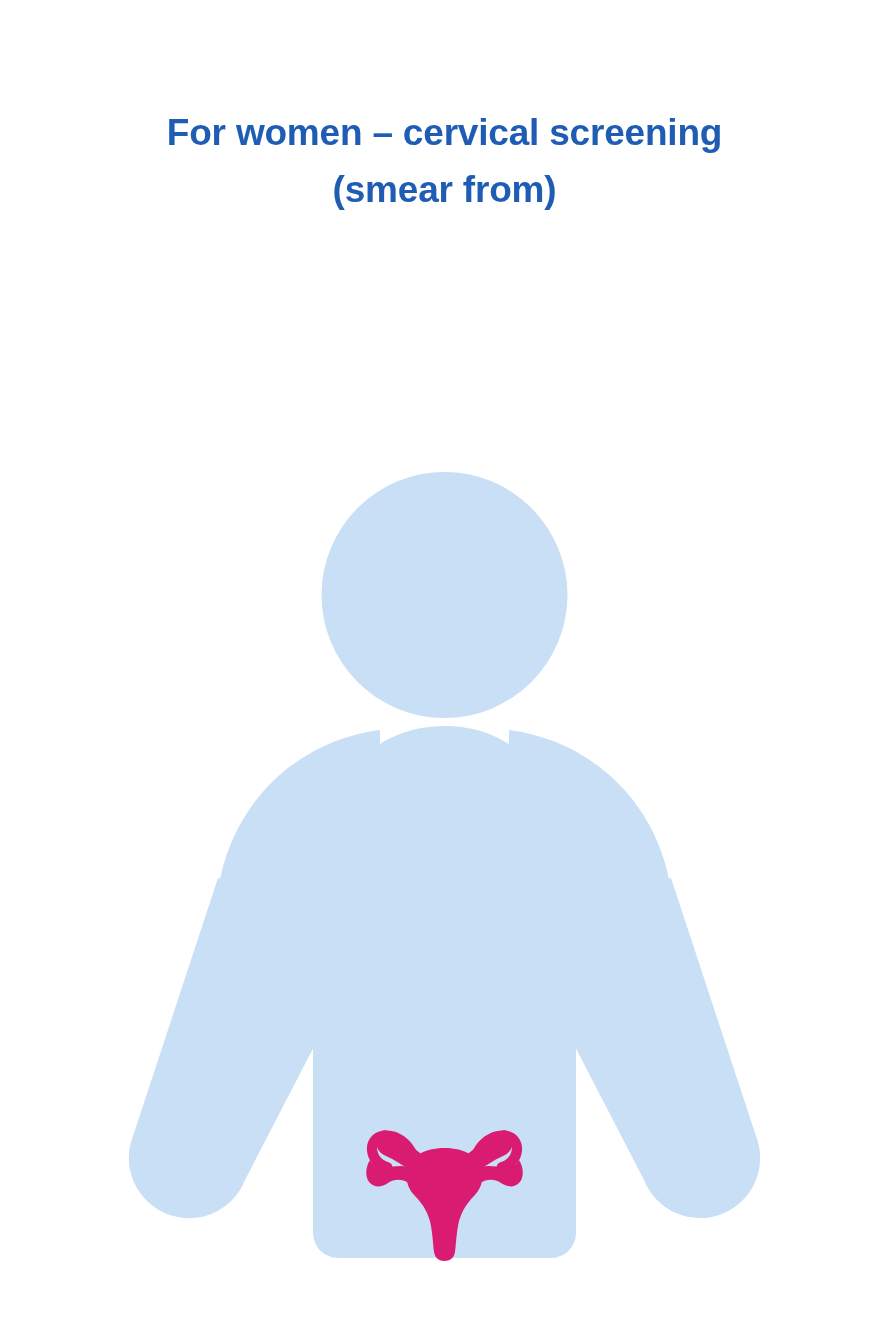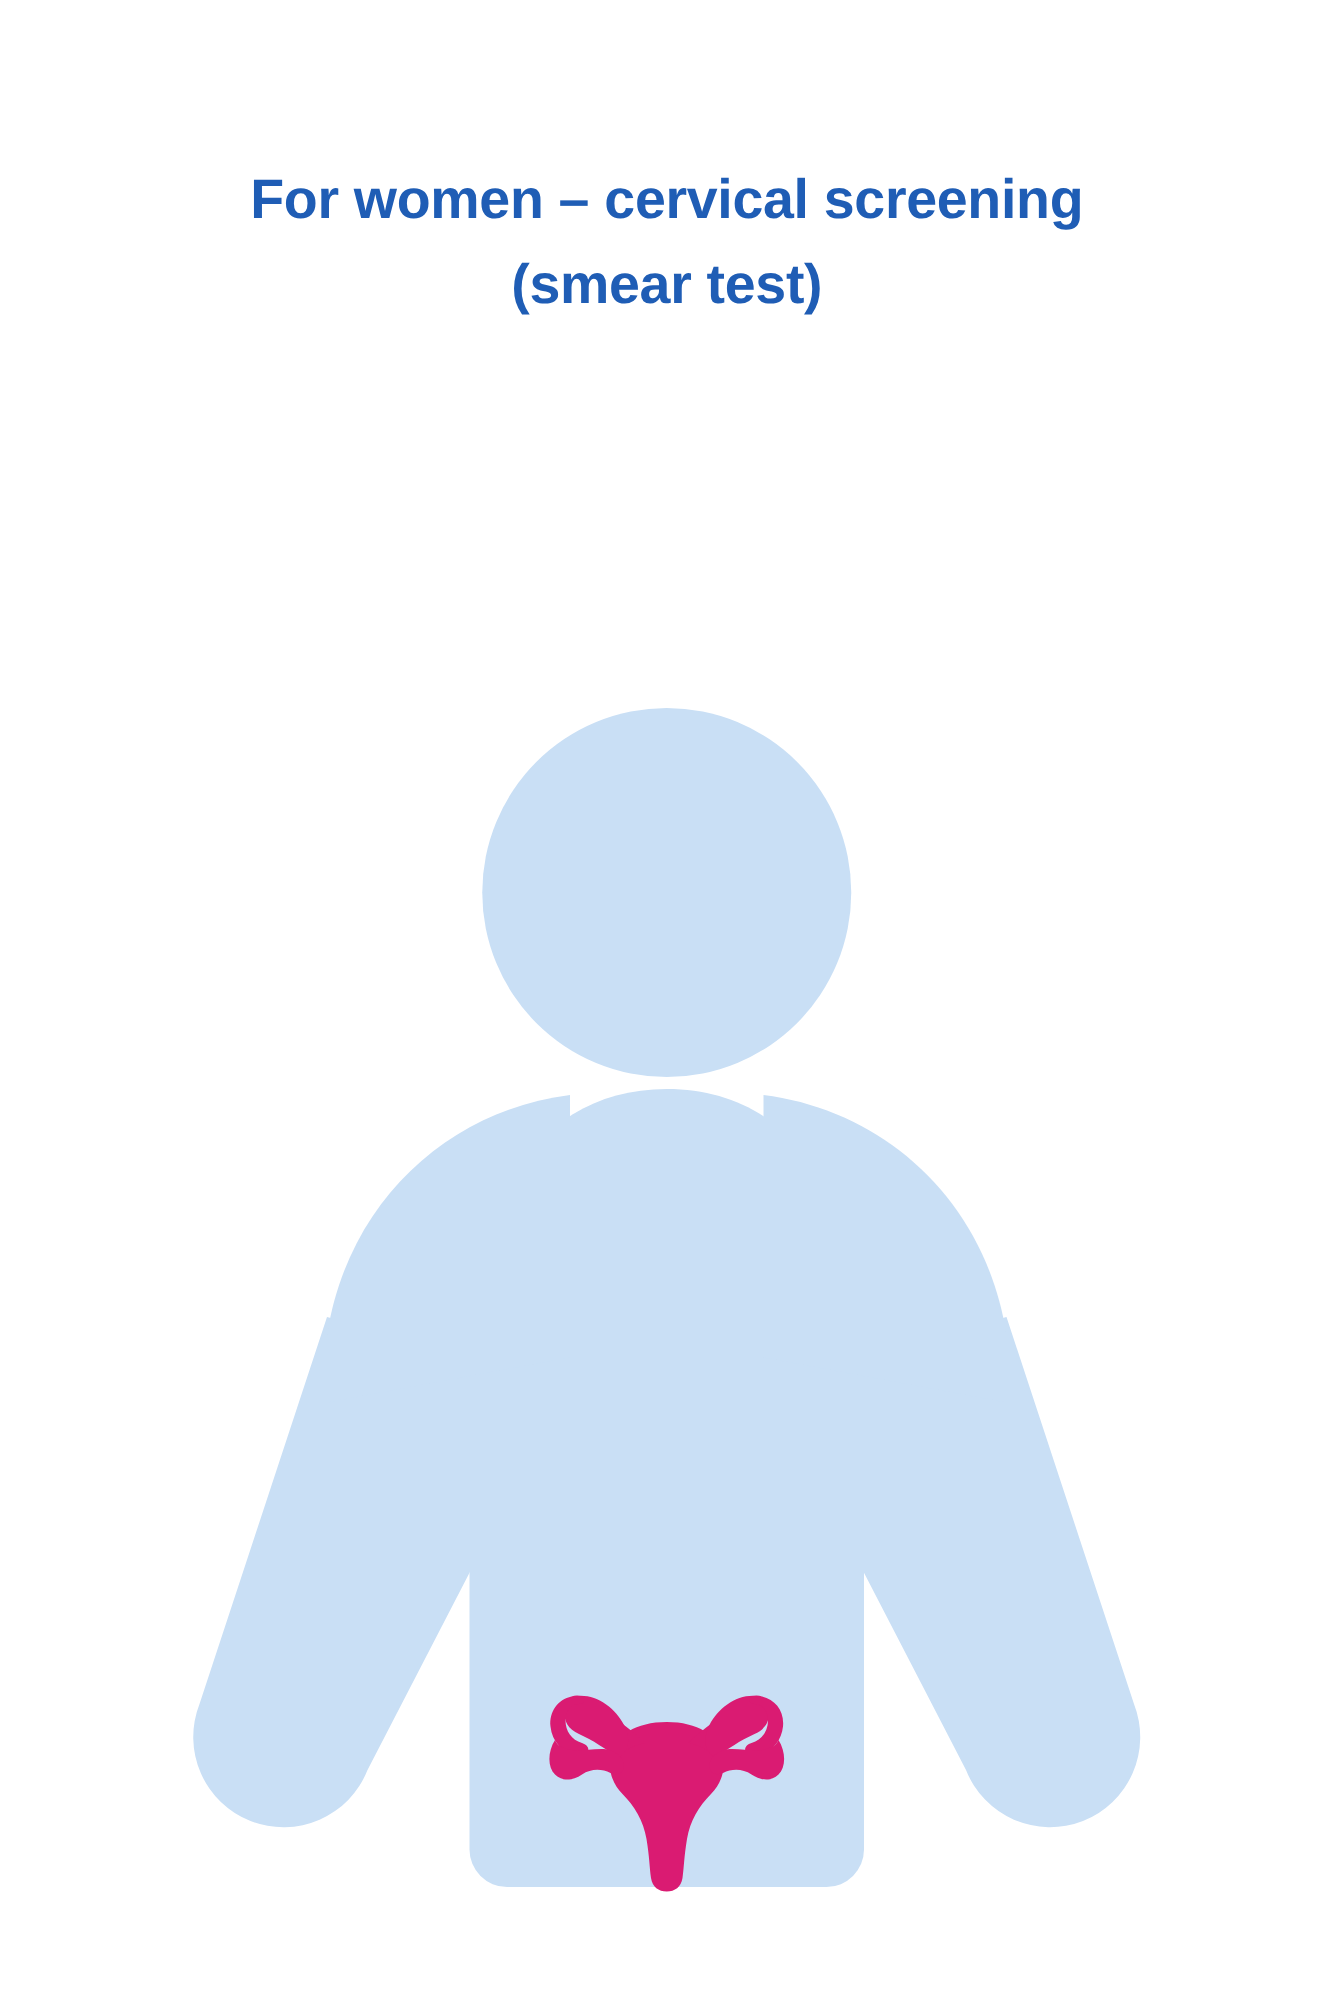--- a/index.html
+++ b/index.html
@@ -196,17 +196,17 @@
                  C 473 1171 480 1166 488 1166
                  C 497 1166 505 1168 511 1166
                  C 515 1165 518 1163 519 1160 Z"></path>
       </g>
     </svg>
   </div>
 
   <div class="text-block">
     <h1 class="heading">
       <span class="heading-line">For women – cervical screening</span>
-      <span class="heading-line">(smear test)</span>
+      <span class="heading-line">(smear from)</span>
     </h1>
   </div>
 
 </div>
 
 </body></html>

